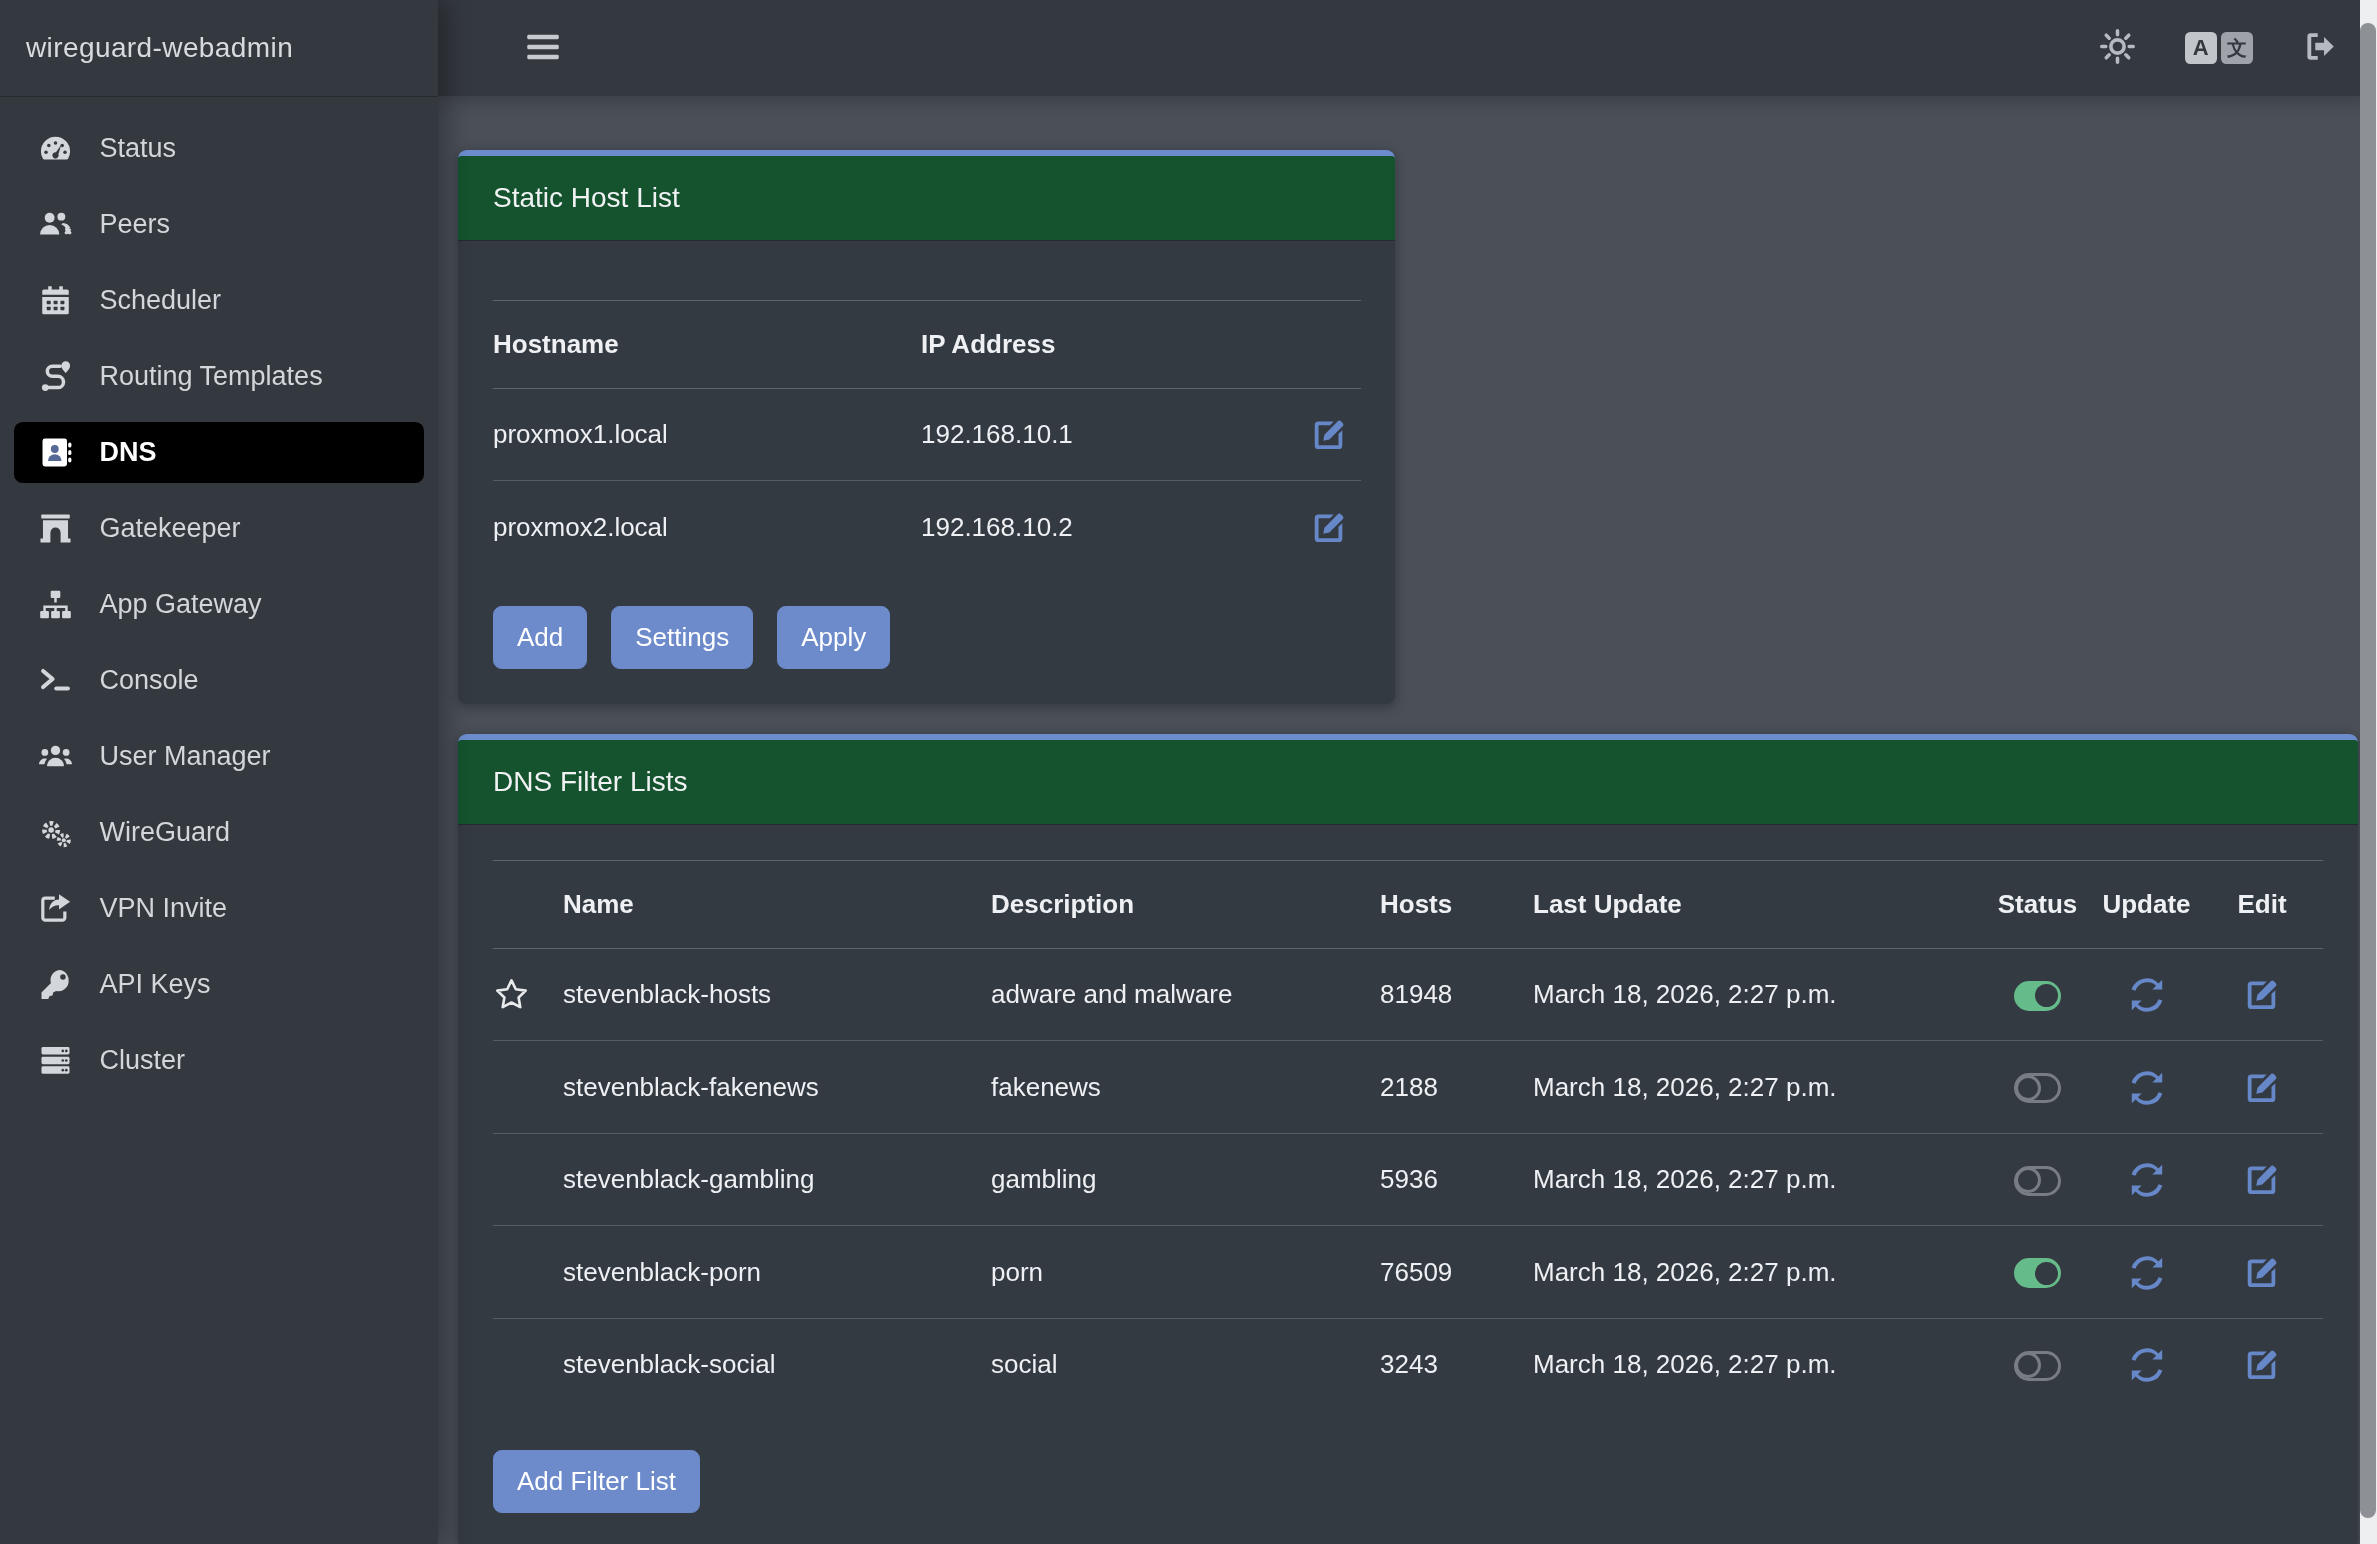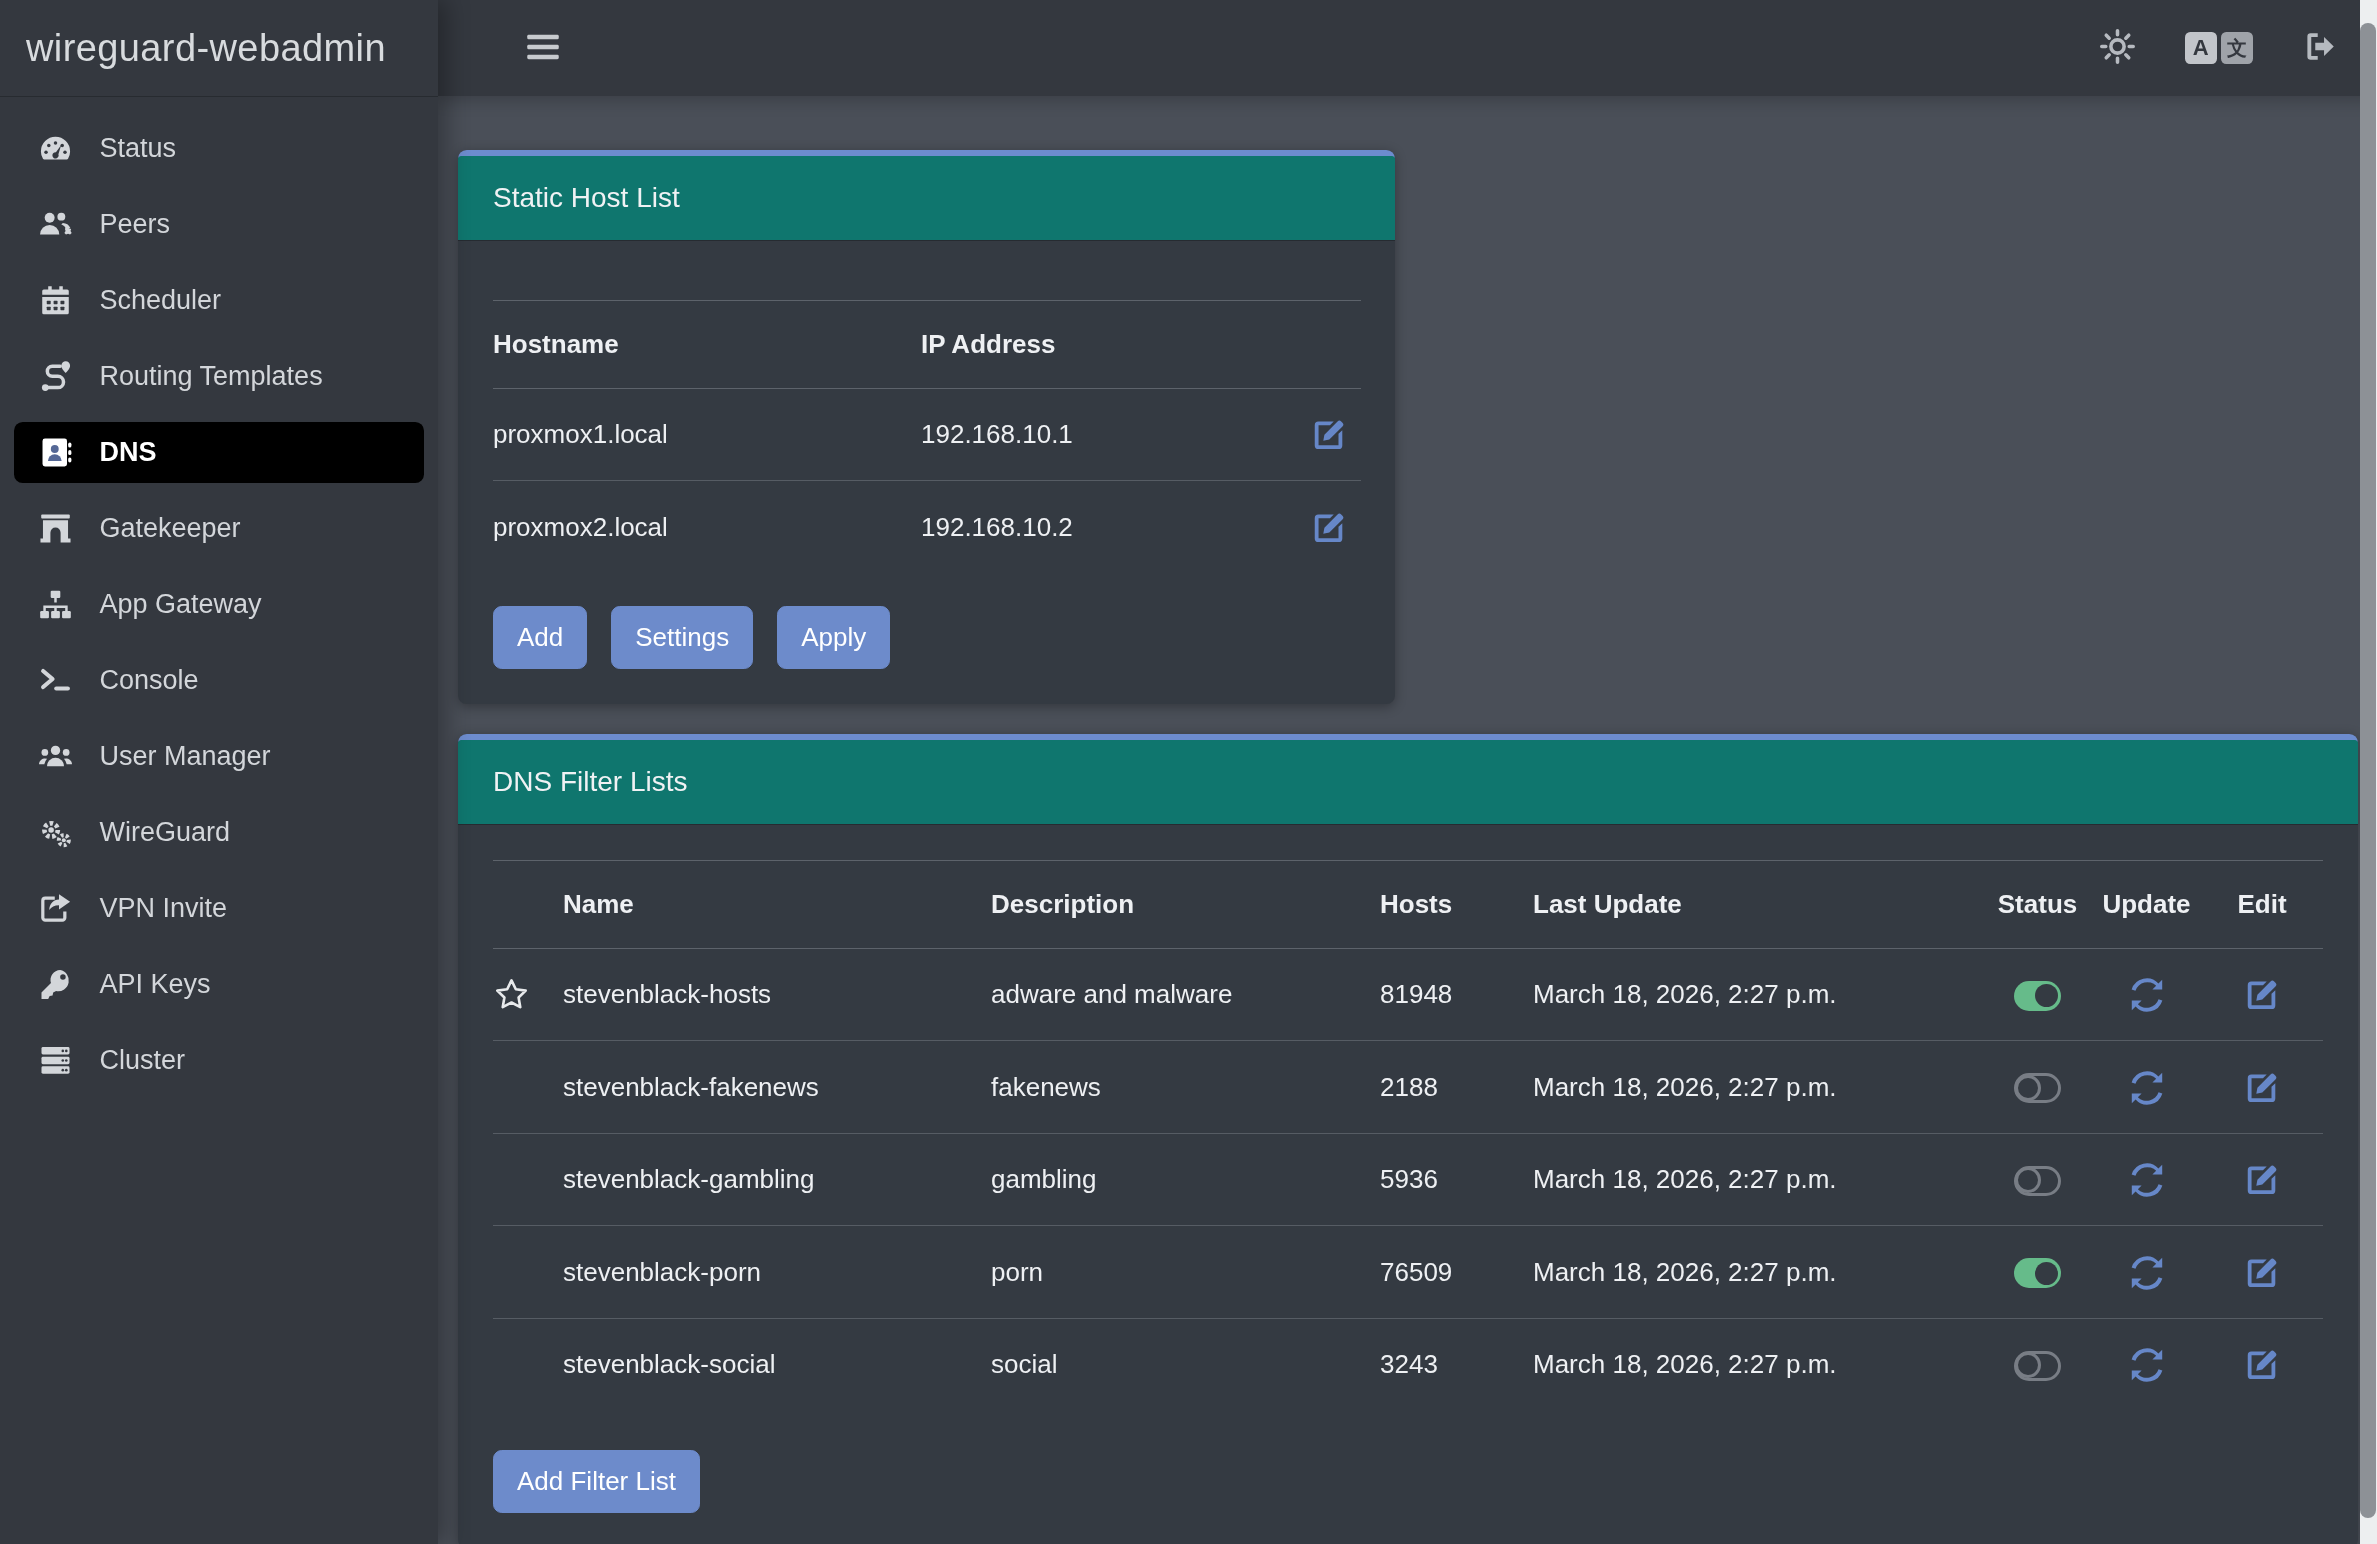--- a/index.html
+++ b/index.html
@@ -12,21 +12,21 @@
   .app{display:flex;width:2377px;height:1544px;}
 
   
   .sidebar{
     width:438px;min-width:438px;height:1544px;background:#34383f;
     box-shadow:8.7px 0 23px rgba(0,0,0,.30);z-index:5;position:relative;
   }
   .sidebar-header{
     height:96px;display:flex;align-items:center;padding:0 26px;
     border-bottom:0.9px solid #272b30;
-    font-size:38px;color:#d8dbde;letter-spacing:0.4px;
+    font-size:28px;color:#d8dbde;letter-spacing:0.4px;
   }
   .nav{padding-top:21px;}
   .nav-item{
     display:flex;align-items:center;gap:24.5px;
     height:61px;margin:0 14px 15px 14px;padding:0 21px;
     border-radius:8.7px;color:#d3d6da;font-size:27px;cursor:pointer;
   }
   .nav-item .ico{width:40px;height:35px;display:flex;align-items:center;justify-content:center;}
   .nav-item .ico svg{width:35px;height:35px;}
   .nav-item.active{background:#000000;color:#ffffff;font-weight:bold;}
@@ -55,21 +55,21 @@
 
   
   .card{
     background:#343a42;border-radius:8.7px;border-top:6.1px solid #6d8cce;
     box-shadow:0 2.6px 12.2px rgba(0,0,0,.30);margin-left:20px;
   }
   .card-hosts{width:937px;margin-top:54px;}
   .card-filters{width:1900px;margin-top:30px;margin-bottom:26px;}
   .card-header{
     height:84px;display:flex;align-items:center;padding:0 35px;
-    background:#0f766e;border-bottom:0.9px solid #262b31;
+    background:#14532d;border-bottom:0.9px solid #262b31;
     border-radius:3.5px 3.5px 0 0;
   }
   .card-title{margin:0;font-size:28px;font-weight:normal;color:#f0f2f4;}
   .card-body{padding:35px;}
 
   table{border-collapse:collapse;table-layout:fixed;color:#eef0f3;}
   .hosts-table{width:867px;margin-top:24px;}
   .filters-table{width:1830px;}
   th{
     text-align:left;font-size:26px;font-weight:bold;padding:28px 0;

